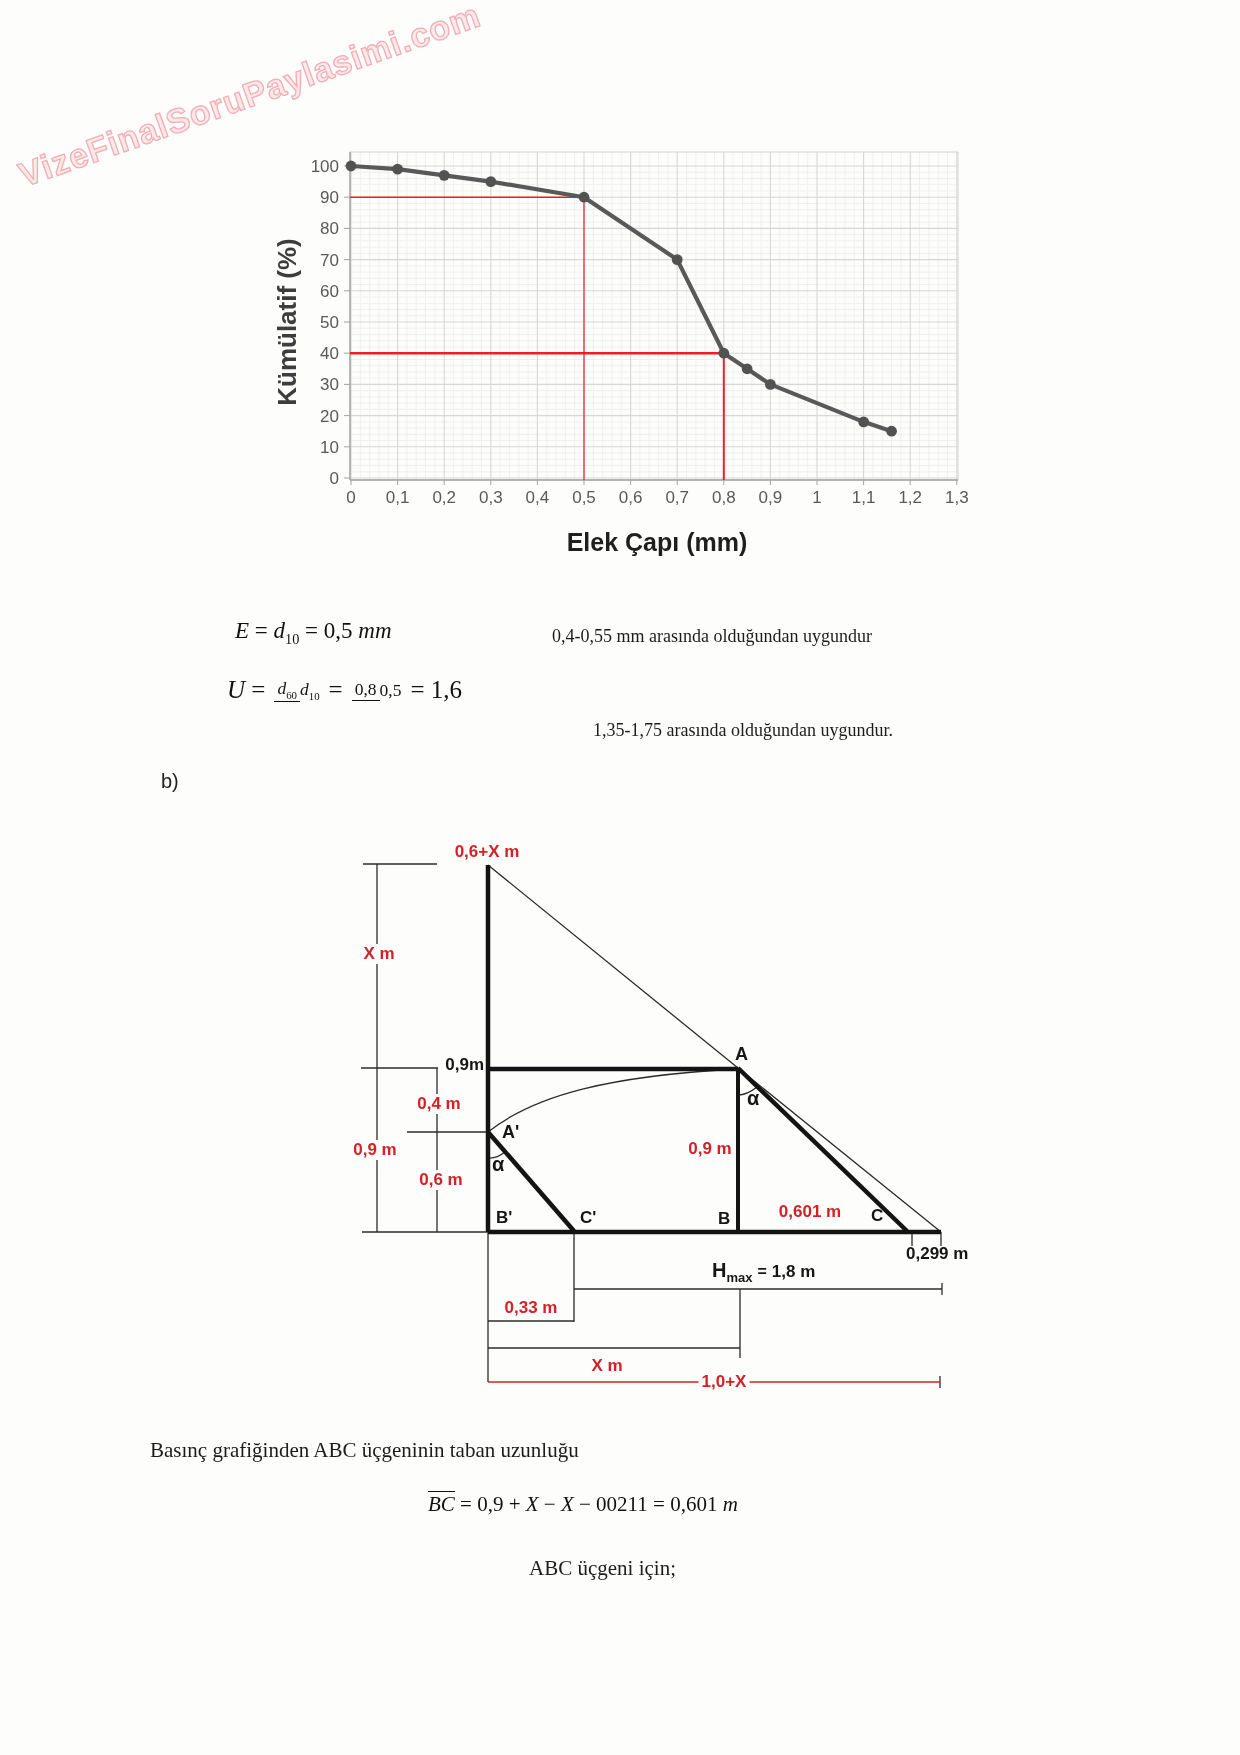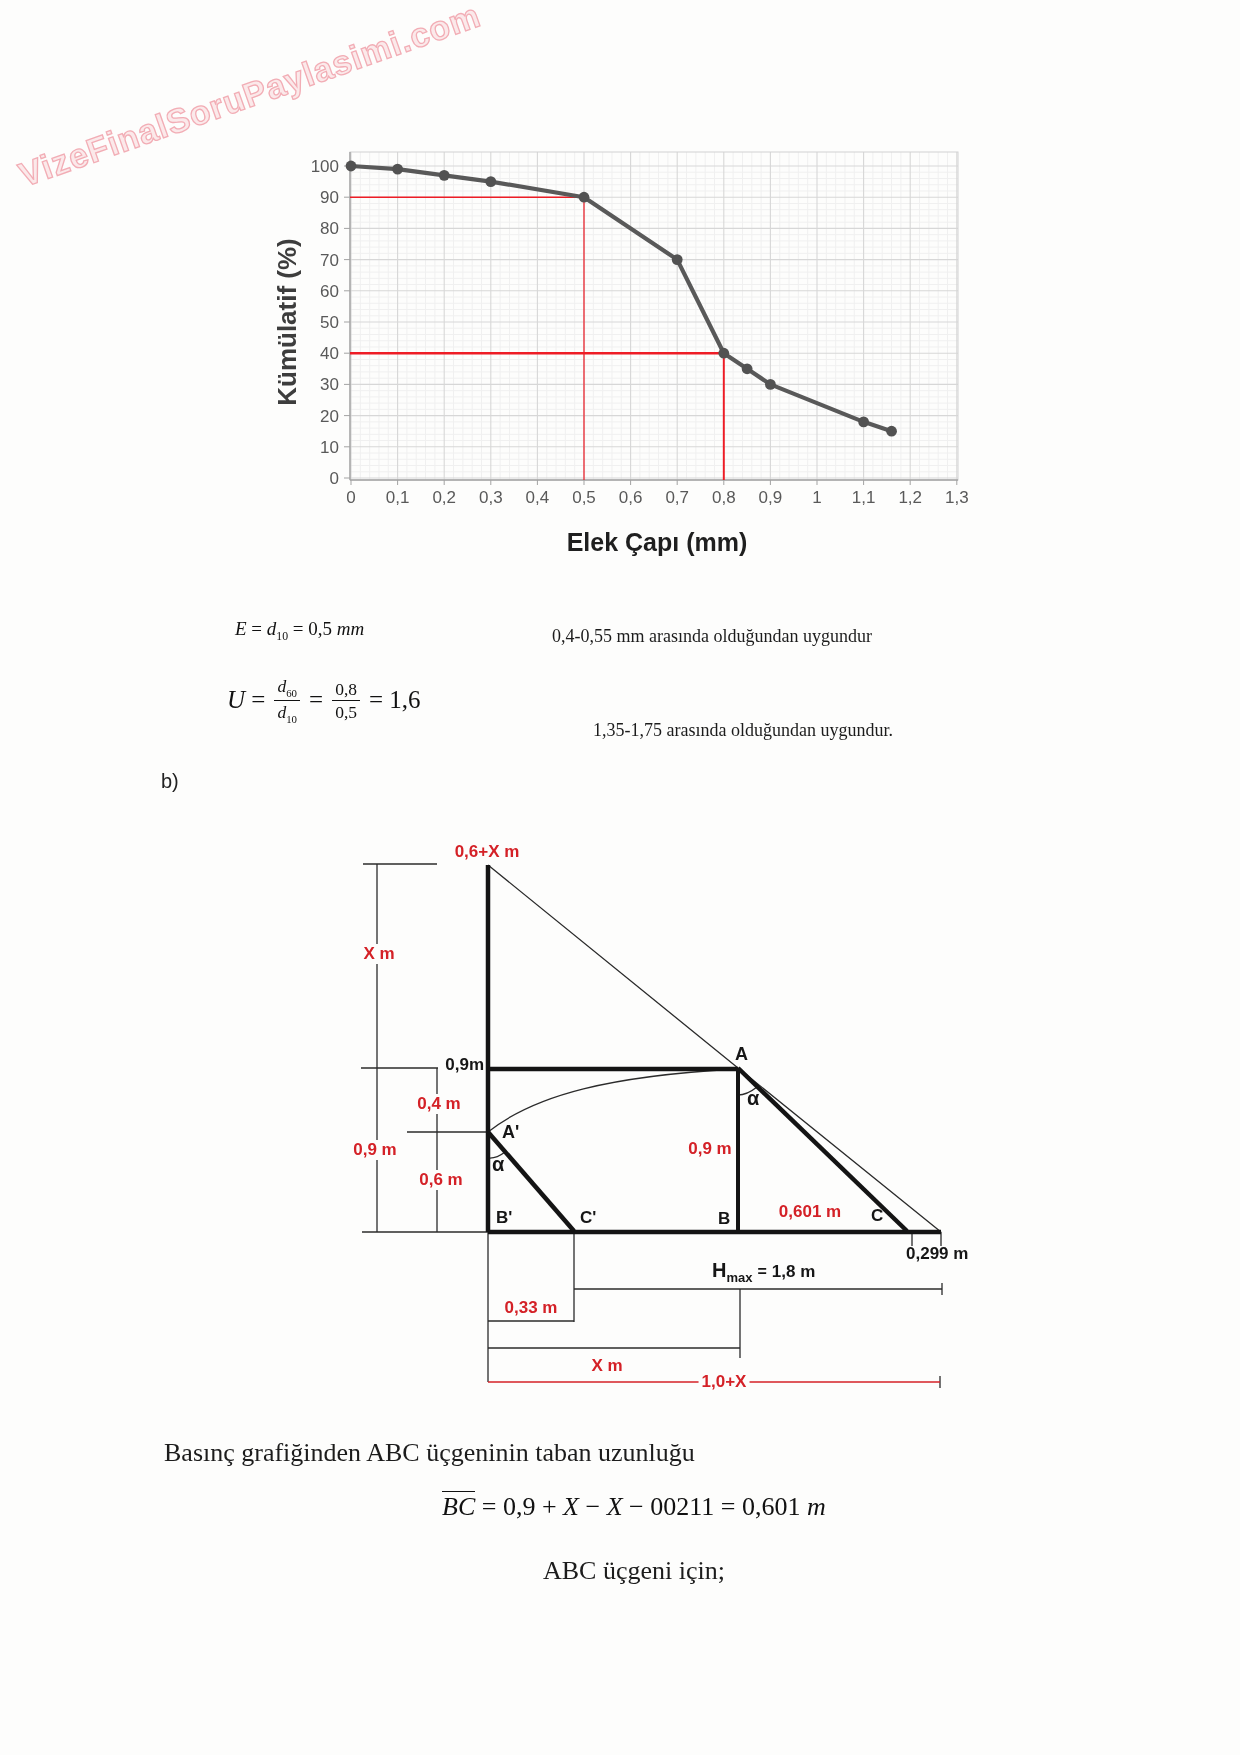--- a/index.html
+++ b/index.html
@@ -13,28 +13,28 @@
     color:rgba(246,196,200,0.35);-webkit-text-stroke:1.3px #f2adb5;white-space:nowrap;}
 
   
   .ylab{position:absolute;left:287px;top:322px;transform:translate(-50%,-50%) rotate(-90deg);
     font-weight:bold;font-size:26px;color:#3d3d3d;white-space:nowrap;}
   .xlab{position:absolute;left:657px;top:528px;transform:translateX(-50%);
     font-weight:bold;font-size:25px;color:#1f1f1f;white-space:nowrap;}
 
   
   .ser{position:absolute;font-family:"Liberation Serif",serif;color:#1c1c1c;white-space:nowrap;}
-  .f23{font-size:26px;margin-left:14px;} .f22{font-size:18px;margin-left:43px;}
+  .f23{font-size:21px;} .f22{font-size:18px;margin-left:43px;}
 
   
   .math{font-family:"Liberation Serif",serif;color:#111;}
   .math i{font-style:italic;}
   .math sub{font-size:62%;}
   .u-row{position:absolute;display:flex;align-items:center;gap:9px;font-size:25px;}
-  .frac{display:inline-flex;flex-direction:column;align-items:center;font-size:17.5px;line-height:1.15;}
+  .frac{display:inline-flex;flex-direction:row;align-items:center;font-size:17.5px;line-height:1.15;}
   .frac .num{border-bottom:1.4px solid #111;padding:0 3px 1px 3px;}
   .frac .den{padding-top:1px;}
   .ovl{border-top:1.6px solid #111;padding-top:0px;}
 
   
   .lb{position:absolute;font-weight:bold;font-size:17px;color:#161616;white-space:nowrap;}
   .lb.red{color:#d42127;}
   .lb.ctr{transform:translateX(-50%);}
   .lb.bg{background:#fdfdfc;padding:0 3px;}
   .lb.big{font-size:18px;}
@@ -274,21 +274,21 @@
         <line x1="488" y1="1232" x2="941" y2="1232"></line>
         <line x1="488" y1="1132" x2="574" y2="1231"></line>
         <line x1="738" y1="1068" x2="907" y2="1231"></line>
       </g>
     </g>
   </svg>
 
   <div class="ylab">Kümülatif (%)</div>
   <div class="xlab">Elek Çapı (mm)</div>
 
-  <div class="ser math" style="left:235px;top:618px;font-size:19px;">
+  <div class="ser math" style="left:235px;top:618px;font-size:23px;">
     <i>E</i>
     <span>=</span>
     <i>d</i><sub>10</sub>
     <span>=</span>
     <span>0,5</span>
     <i>mm</i>
   </div>
   <div class="ser f22" style="left:509px;top:626px;">0,4-0,55 mm arasında olduğundan uygundur</div>
 
   <div class="u-row math" style="left:227px;top:676px;">

